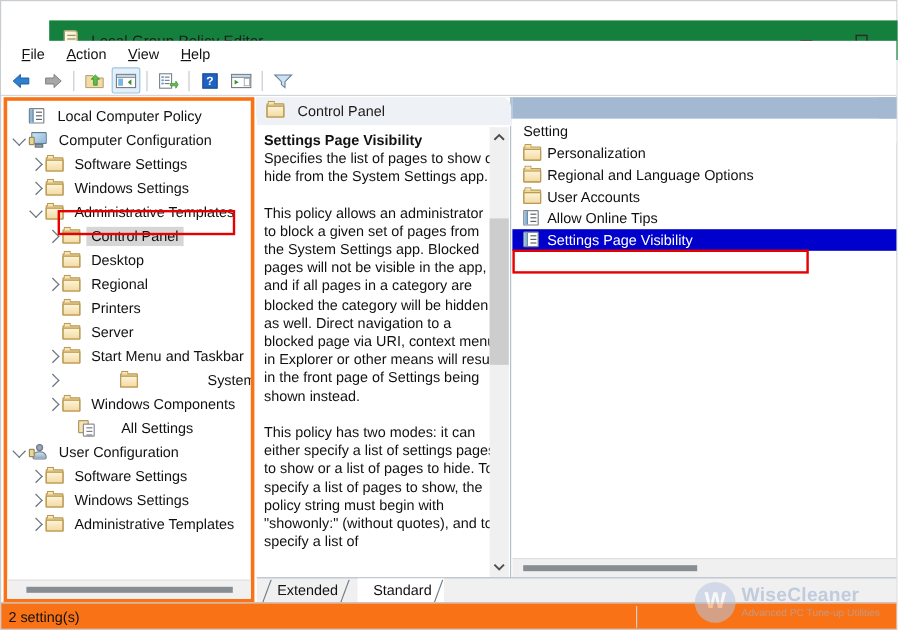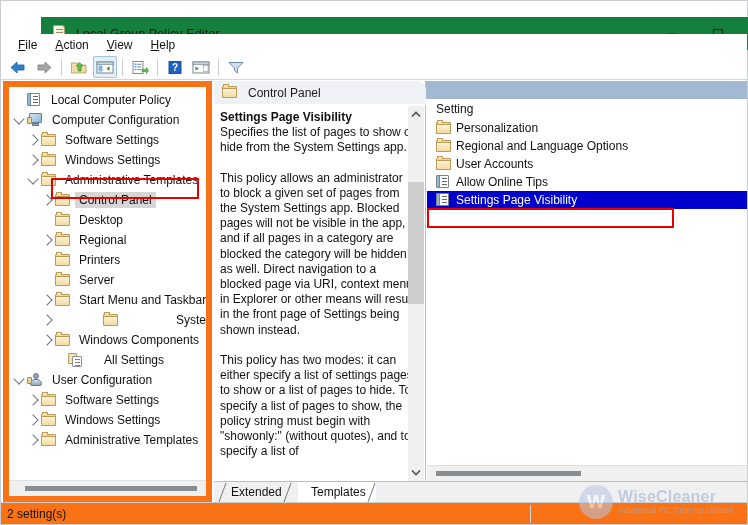--- a/index.html
+++ b/index.html
@@ -97,21 +97,21 @@
     width: 1px; height: 17px;
     background: #c8cbd0;
     margin: 0 4px;
   }
 
   
   .tree-pane {
     position: absolute; left: 2px; top: 80px;
     width: 209px; height: 421px;
     background: #ffffff;
-    border: 6px solid #f97316;
+    border: 3px solid #f97316;
     overflow: hidden;
   }
   .tree-inner {
     position: absolute; left: 0; top: 3px;
     width: 207px; height: 400px;
   }
   .tree-row {
     height: 20px;
     display: flex; align-items: center;
     font-size: 12px; color: #111;
@@ -827,21 +827,21 @@
       <div class="tab" style="left:4px;">
         <svg class="slash-l" viewBox="0 0 9 19" style="left:0;">
             <path d="M8 0 L1 19" stroke="#6f7c88" stroke-width="1" fill="none"></path>
           </svg>
         <span>Extended</span>
         <svg class="slash-r" viewBox="0 0 9 19" style="right:0;">
             <path d="M8 0 L1 19" stroke="#6f7c88" stroke-width="1" fill="none"></path>
           </svg>
       </div>
       <div class="tab sel" style="left:84px;">
-        <span>Templates</span>
+        <span>Standard</span>
         <svg class="slash-r" viewBox="0 0 9 19" style="right:0;">
             <path d="M8 0 L1 19" stroke="#6f7c88" stroke-width="1" fill="none"></path>
           </svg>
       </div>
     </div>
   </div>
 
   <div class="statusbar">
     <span class="st-text">2 setting(s)</span>
     <div class="st-div"></div>

